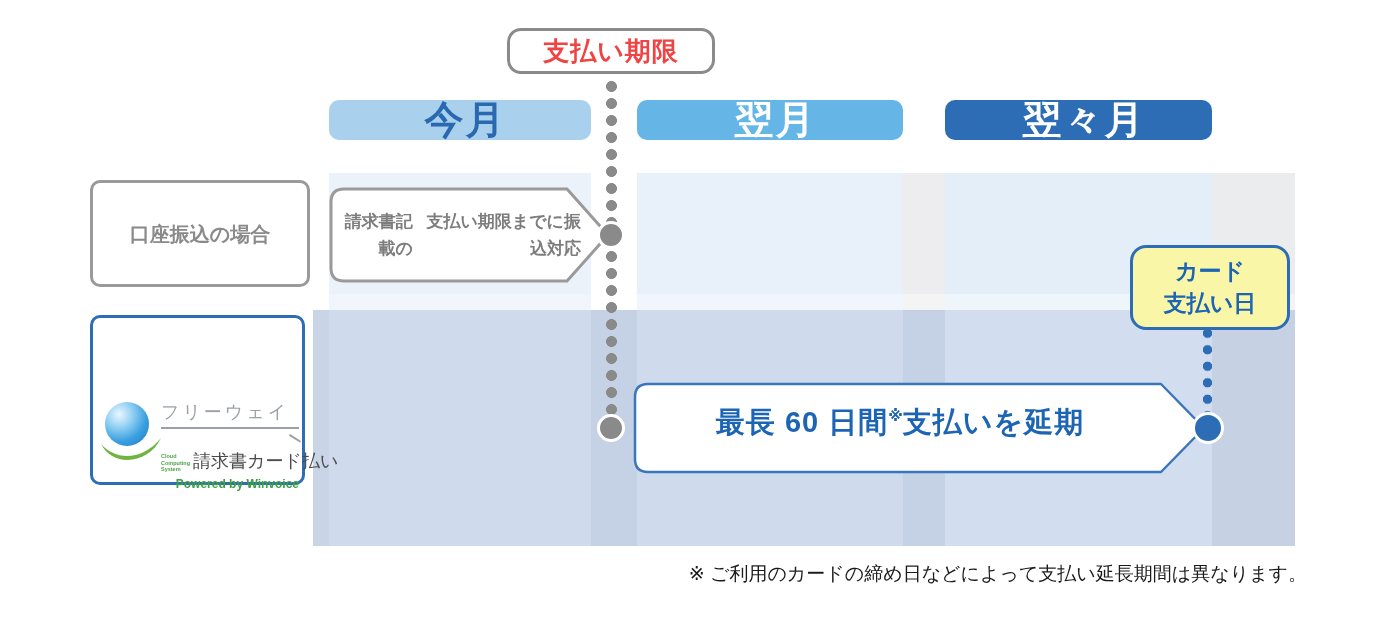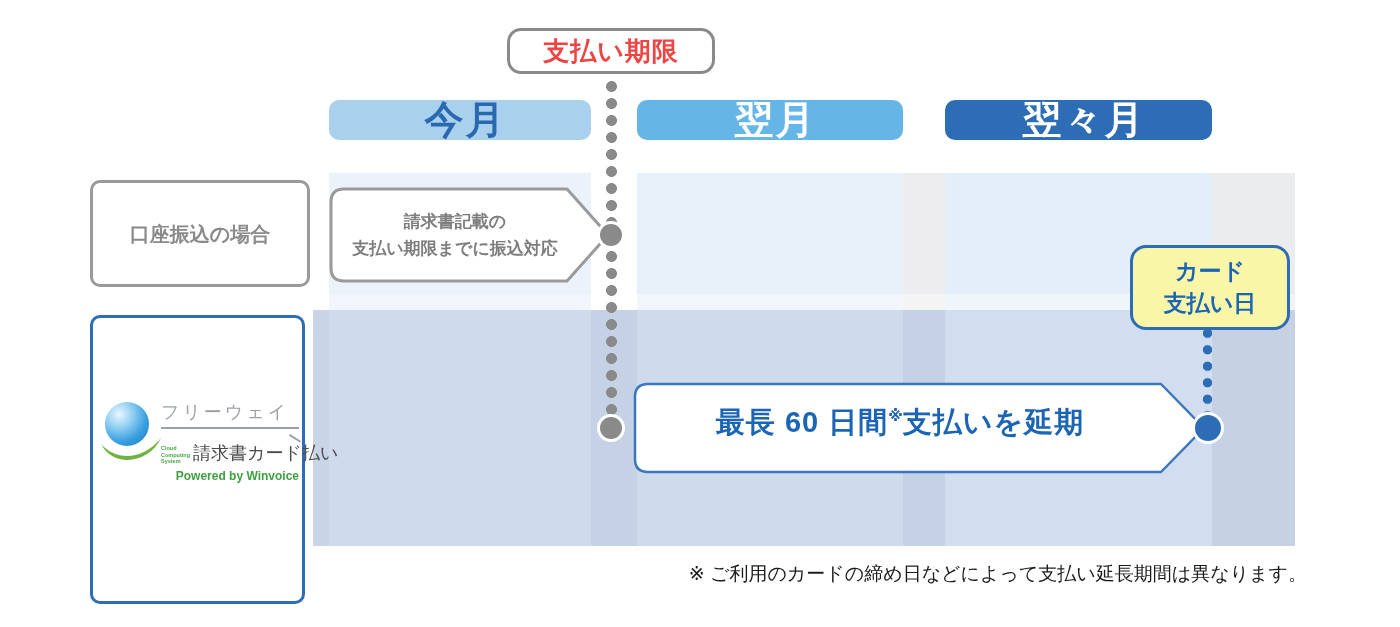--- a/index.html
+++ b/index.html
@@ -51,45 +51,45 @@
   .bank-box {
     position:absolute; left:90px; top:180px; width:220px; height:107px;
     background:#fff; border:3px solid #9a9a9a; border-radius:10px;
     display:flex; flex-direction:row; align-items:center; justify-content:center;
     font-size:20px; font-weight:bold; color:#8a8a8a; line-height:1.5; text-align:center;
   }
   .arrow { position:absolute; }
   .arrow svg { position:absolute; left:0; top:0; }
   .arrow .arrow-text {
     position:absolute; left:0; top:0; height:100%;
-    display:flex; flex-direction:column; align-items:center; justify-content:center; text-align:left;
+    display:flex; flex-direction:row; align-items:center; justify-content:center; text-align:right;
   }
   .arrow1 { left:329px; top:187px; width:282px; height:96px; }
   .arrow1 .arrow-text { width:252px; font-size:17px; font-weight:bold; color:#7d7d7d; line-height:1.6; }
   .arrow2 { left:329px; top:382px; width:282px; height:92px; }
   .arrow2 .arrow-text { width:252px; font-size:27px; font-weight:bold; color:#1c64b4; letter-spacing:1px; }
   .arrow3 { left:633px; top:382px; width:574px; height:82px; }
   .arrow3 .arrow-text { width:534px; font-size:29px; font-weight:bold; color:#1c64b4; letter-spacing:1px; }
   .ref-sup { font-size:15px; vertical-align:11px; letter-spacing:0; }
 
   
   .logo-box {
-    position:absolute; left:90px; top:315px; width:215px; height:289px;
+    position:absolute; left:90px; top:315px; width:215px; height:170px;
     background:#fff; border:3px solid #2e6db5; border-radius:10px;
   }
   .logo { position:absolute; left:8px; top:80px; width:199px; height:80px; }
   .logo-sphere { position:absolute; left:4px; top:4px; width:44px; height:44px; border-radius:50%;
     background:radial-gradient(circle at 32% 28%, #eaf7ff 0%, #9bd4f4 28%, #3aa0e0 62%, #1976c0 100%); }
   .logo-swoosh { position:absolute; left:-2px; top:32px; }
   .logo-text { position:absolute; left:60px; top:2px; width:138px; }
   .logo-brand { display:block; width:138px; font-size:18px; color:#9aa0a6; letter-spacing:3px;
     padding-bottom:3px; border-bottom:2px solid #9aa0a6; position:relative; white-space:nowrap; }
   .logo-brand-tick { position:absolute; right:-4px; bottom:-9px; width:13px; height:2px;
     background:#9aa0a6; transform:rotate(32deg); transform-origin:left top; }
-  .logo-product-row { display:flex; align-items:flex-end; margin-top:12px; white-space:nowrap; }
+  .logo-product-row { display:flex; align-items:flex-end; margin-top:20px; white-space:nowrap; }
   .logo-ccs { font-size:5.5px; font-weight:bold; color:#4aa546; line-height:1.2; margin-right:3px; }
   .logo-product { font-size:18px; color:#4a4a4a; font-family:"Liberation Serif","DejaVu Serif",serif; }
   .logo-powered { display:block; text-align:right; font-size:12px; font-weight:bold; color:#3f9f42; margin-top:4px; white-space:nowrap; }
 
   
   .dot-big { position:absolute; border-radius:50%; border:3px solid #ffffff; z-index:4; }
   .dot-gray-1 { left:597px; top:221px; width:28px; height:28px; background:#8a8a8a; }
   .dot-gray-2 { left:597px; top:414px; width:28px; height:28px; background:#8a8a8a; }
   .dot-blue   { left:1192px; top:412px; width:32px; height:32px; background:#2d6db6; }
 

